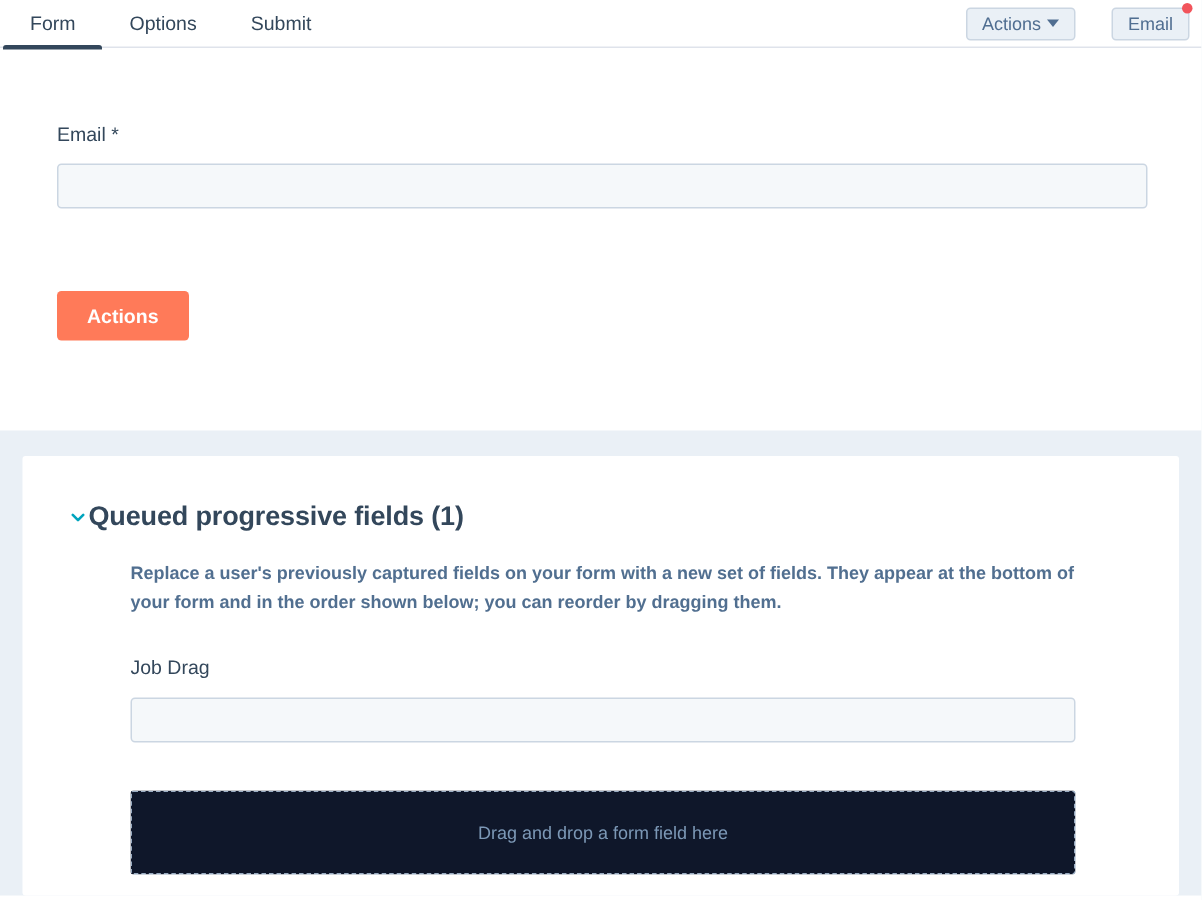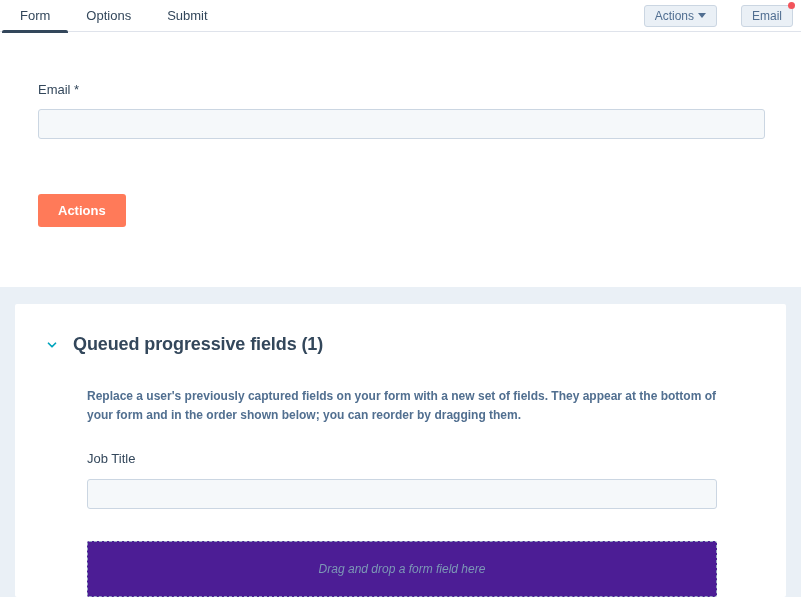--- a/index.html
+++ b/index.html
@@ -11,28 +11,28 @@
   .toolbar-right { margin-left:auto; display:flex; gap:24px; align-items:center; padding-right:6px; position: relative; }
   .btn-outline { border:1px solid #cbd6e2; background:#eaf0f6; color:#506e91; font-size:12px; padding:3px 10px; border-radius:3px; display:flex; align-items:center; gap:4px; cursor:pointer; }
   .caret-down { width:0; height:0; border-left:4px solid transparent; border-right:4px solid transparent; border-top:5px solid #506e91; }
   .dot-indicator { position:absolute; top:-3px; right:-2px; width:7px; height:7px; background:#f2545b; border-radius:50%; }
   .form-area { padding: 50px 36px 60px 38px; }
   .field-label { font-size: 13px; color:#33475b; margin-bottom:12px; display:block; }
   .text-input { width:100%; max-width:728px; height:30px; border:1px solid #cbd6e2; border-radius:3px; background:#f5f8fa; padding:0 10px; font-size:13px; }
   .submit-btn { margin-top:55px; background:#ff7a59; color:#fff; border:none; padding:9px 20px; border-radius:3px; font-size:13px; font-weight:600; cursor:pointer; }
   .lower-background { background:#eaf0f6; padding:17px 15px 0 15px; height:310px; }
   .panel { background:#fff; border-radius:2px; padding:30px 30px 0 30px; height:100%; }
-  .panel-header { display:flex; align-items:center; gap:14px; margin-bottom:32px; }
+  .panel-header { display:flex; align-items:center; margin-bottom:18px; }
   .chevron { color:#00a4bd; font-size:14px; line-height:1; transform: translateY(1px); }
   .panel-title { font-size:18px; font-weight:800; color:#33475b; letter-spacing:-0.1px; }
   .panel-body { padding-left:42px; }
   .panel-desc { font-size:12px; color:#516f90; line-height:1.6; margin-bottom:26px; max-width:640px;font-weight:bold; }
   .queued-field-label { font-size:13px; color:#33475b; margin-bottom:13px; display:block; }
   .queued-input { width:630px; height:30px; border:1px solid #cbd6e2; border-radius:3px; background:#f5f8fa; padding:0 10px; font-size:13px; }
-  .dropzone { margin-top:32px; width:630px; height:56px; border:1px dashed #99acc2; background:#4c1d95; border-radius:2px; display:flex; align-items:center; justify-content:center; font-size:12px; color:#7c98b6;font-style:italic; }
+  .dropzone { margin-top:32px; width:630px; height:56px; border:1px dashed #99acc2; background:#0f172a; border-radius:2px; display:flex; align-items:center; justify-content:center; font-size:12px; color:#7c98b6; }
   .save-wrap { position: relative; }
 </style>
 </head>
 <body>
 
 <div class="tabbar">
   <div class="tabs">
     <div class="tab active">Form</div>
     <div class="tab">Options</div>
     <div class="tab">Submit</div>
@@ -62,20 +62,20 @@
     <div class="panel-header">
       <span class="chevron">
         <svg width="14" height="14" viewBox="0 0 24 24" fill="none" stroke="#00a4bd" stroke-width="3" stroke-linecap="round" stroke-linejoin="round">
             <polyline points="6 9 12 15 18 9"></polyline>
           </svg>
       </span>
       <span class="panel-title">Queued progressive fields (1)</span>
     </div>
     <div class="panel-body">
       <p class="panel-desc">Replace a user's previously captured fields on your form with a new set of fields. They appear at the bottom of your form and in the order shown below; you can reorder by dragging them.</p>
-      <label class="queued-field-label">Job Title</label>
+      <label class="queued-field-label">Job Drag</label>
       <input class="queued-input" type="text" style="">
       <div class="dropzone">
         <span>Drag and drop a form field here</span>
       </div>
     </div>
   </div>
 </div>
 
 </body></html>

